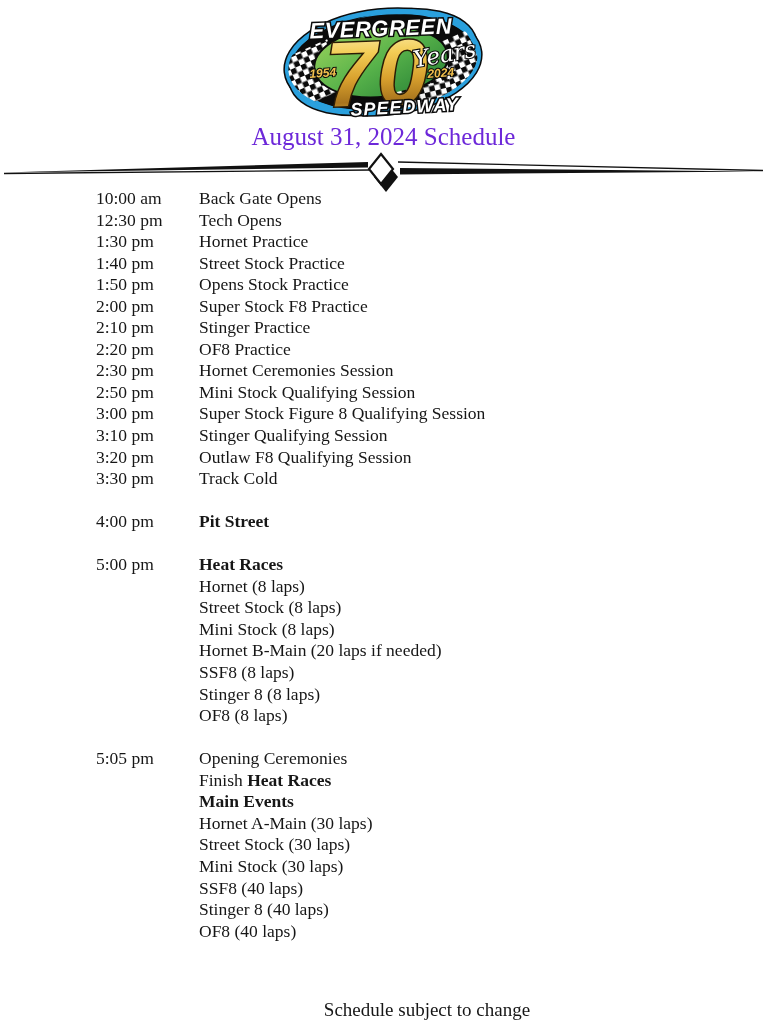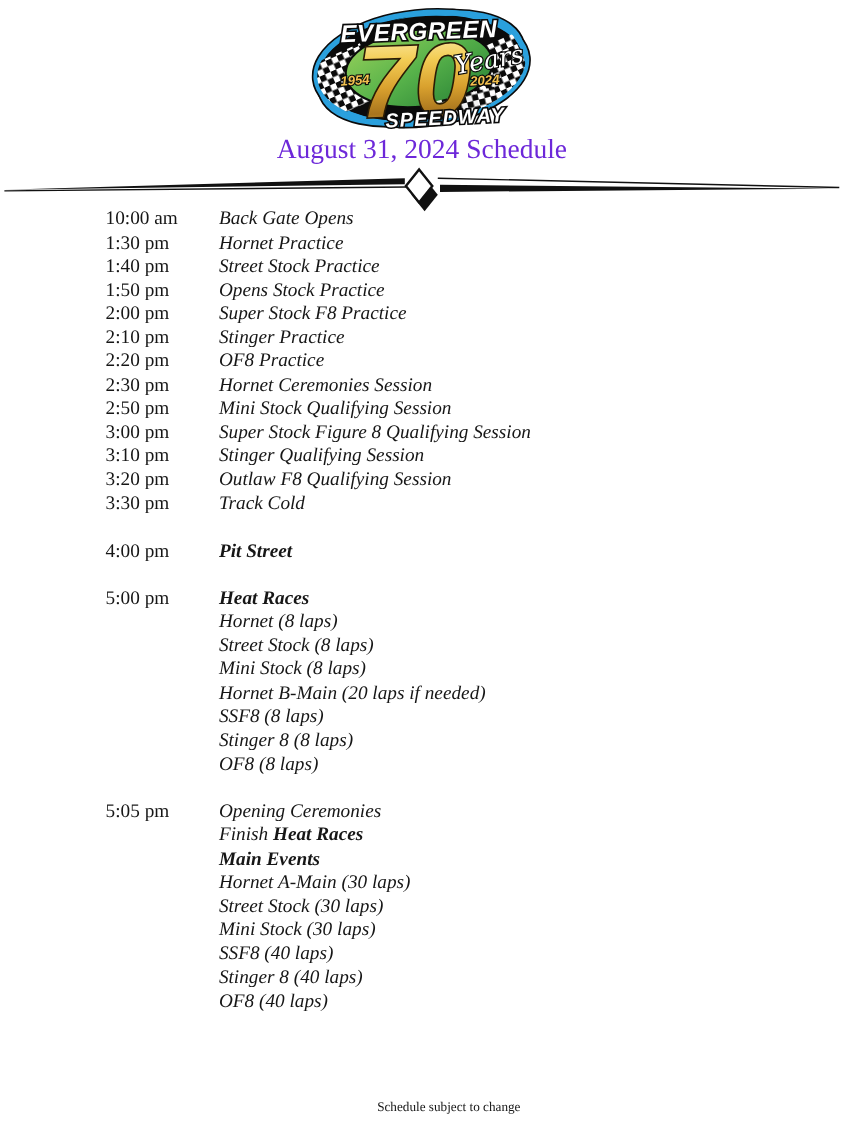--- a/index.html
+++ b/index.html
@@ -13,25 +13,25 @@
     font-size:25px;line-height:1.15;color:#6d28d9;
   }
   .divider{position:absolute;top:149px;left:0;width:767px;height:46px;}
   .schedule{
     position:absolute;left:72px;top:188px;width:640px;
     font-size:17.5px;line-height:21.55px;color:#161616;
   }
   .row{display:flex;margin-left:24px;}
   .row.blank{height:21.55px;}
   .time{width:103px;flex:none;}
-  .event{white-space:nowrap;font-style:italic;}
+  .event{white-space:nowrap;}
   .b{font-weight:bold;}
   .footer-note{
-    position:absolute;top:999px;left:408px;transform:translateX(-50%);
-    font-size:12px;white-space:nowrap;color:#161616;
+    position:absolute;top:999px;left:427px;transform:translateX(-50%);
+    font-size:19px;white-space:nowrap;color:#161616;
   }
   svg text{font-family:"Liberation Sans",sans-serif;}
   svg text.script{font-family:"DejaVu Serif",serif;}
 </style>
 </head>
 <body>
 
 <div class="logo-wrap">
   <svg width="200" height="112" viewBox="0 0 200 112">
     <defs>
@@ -102,20 +102,24 @@
   <polygon points="386,13 398,28 386,43 374,28" fill="#111"></polygon>
   <polygon points="381,5 393,20 381,35 369,20" fill="#fff" stroke="#111" stroke-width="2.2"></polygon>
 </svg>
 
 <div class="schedule">
     <div class="row">
       <div class="time">10:00 am</div>
       <div class="event"><span>Back Gate Opens</span></div>
     </div>
     <div class="row">
+      <div class="time">12:30 pm</div>
+      <div class="event"><span>Tech Opens</span></div>
+    </div>
+    <div class="row">
       <div class="time">1:30 pm</div>
       <div class="event"><span>Hornet Practice</span></div>
     </div>
     <div class="row">
       <div class="time">1:40 pm</div>
       <div class="event"><span>Street Stock Practice</span></div>
     </div>
     <div class="row">
       <div class="time">1:50 pm</div>
       <div class="event"><span>Opens Stock Practice</span></div>

